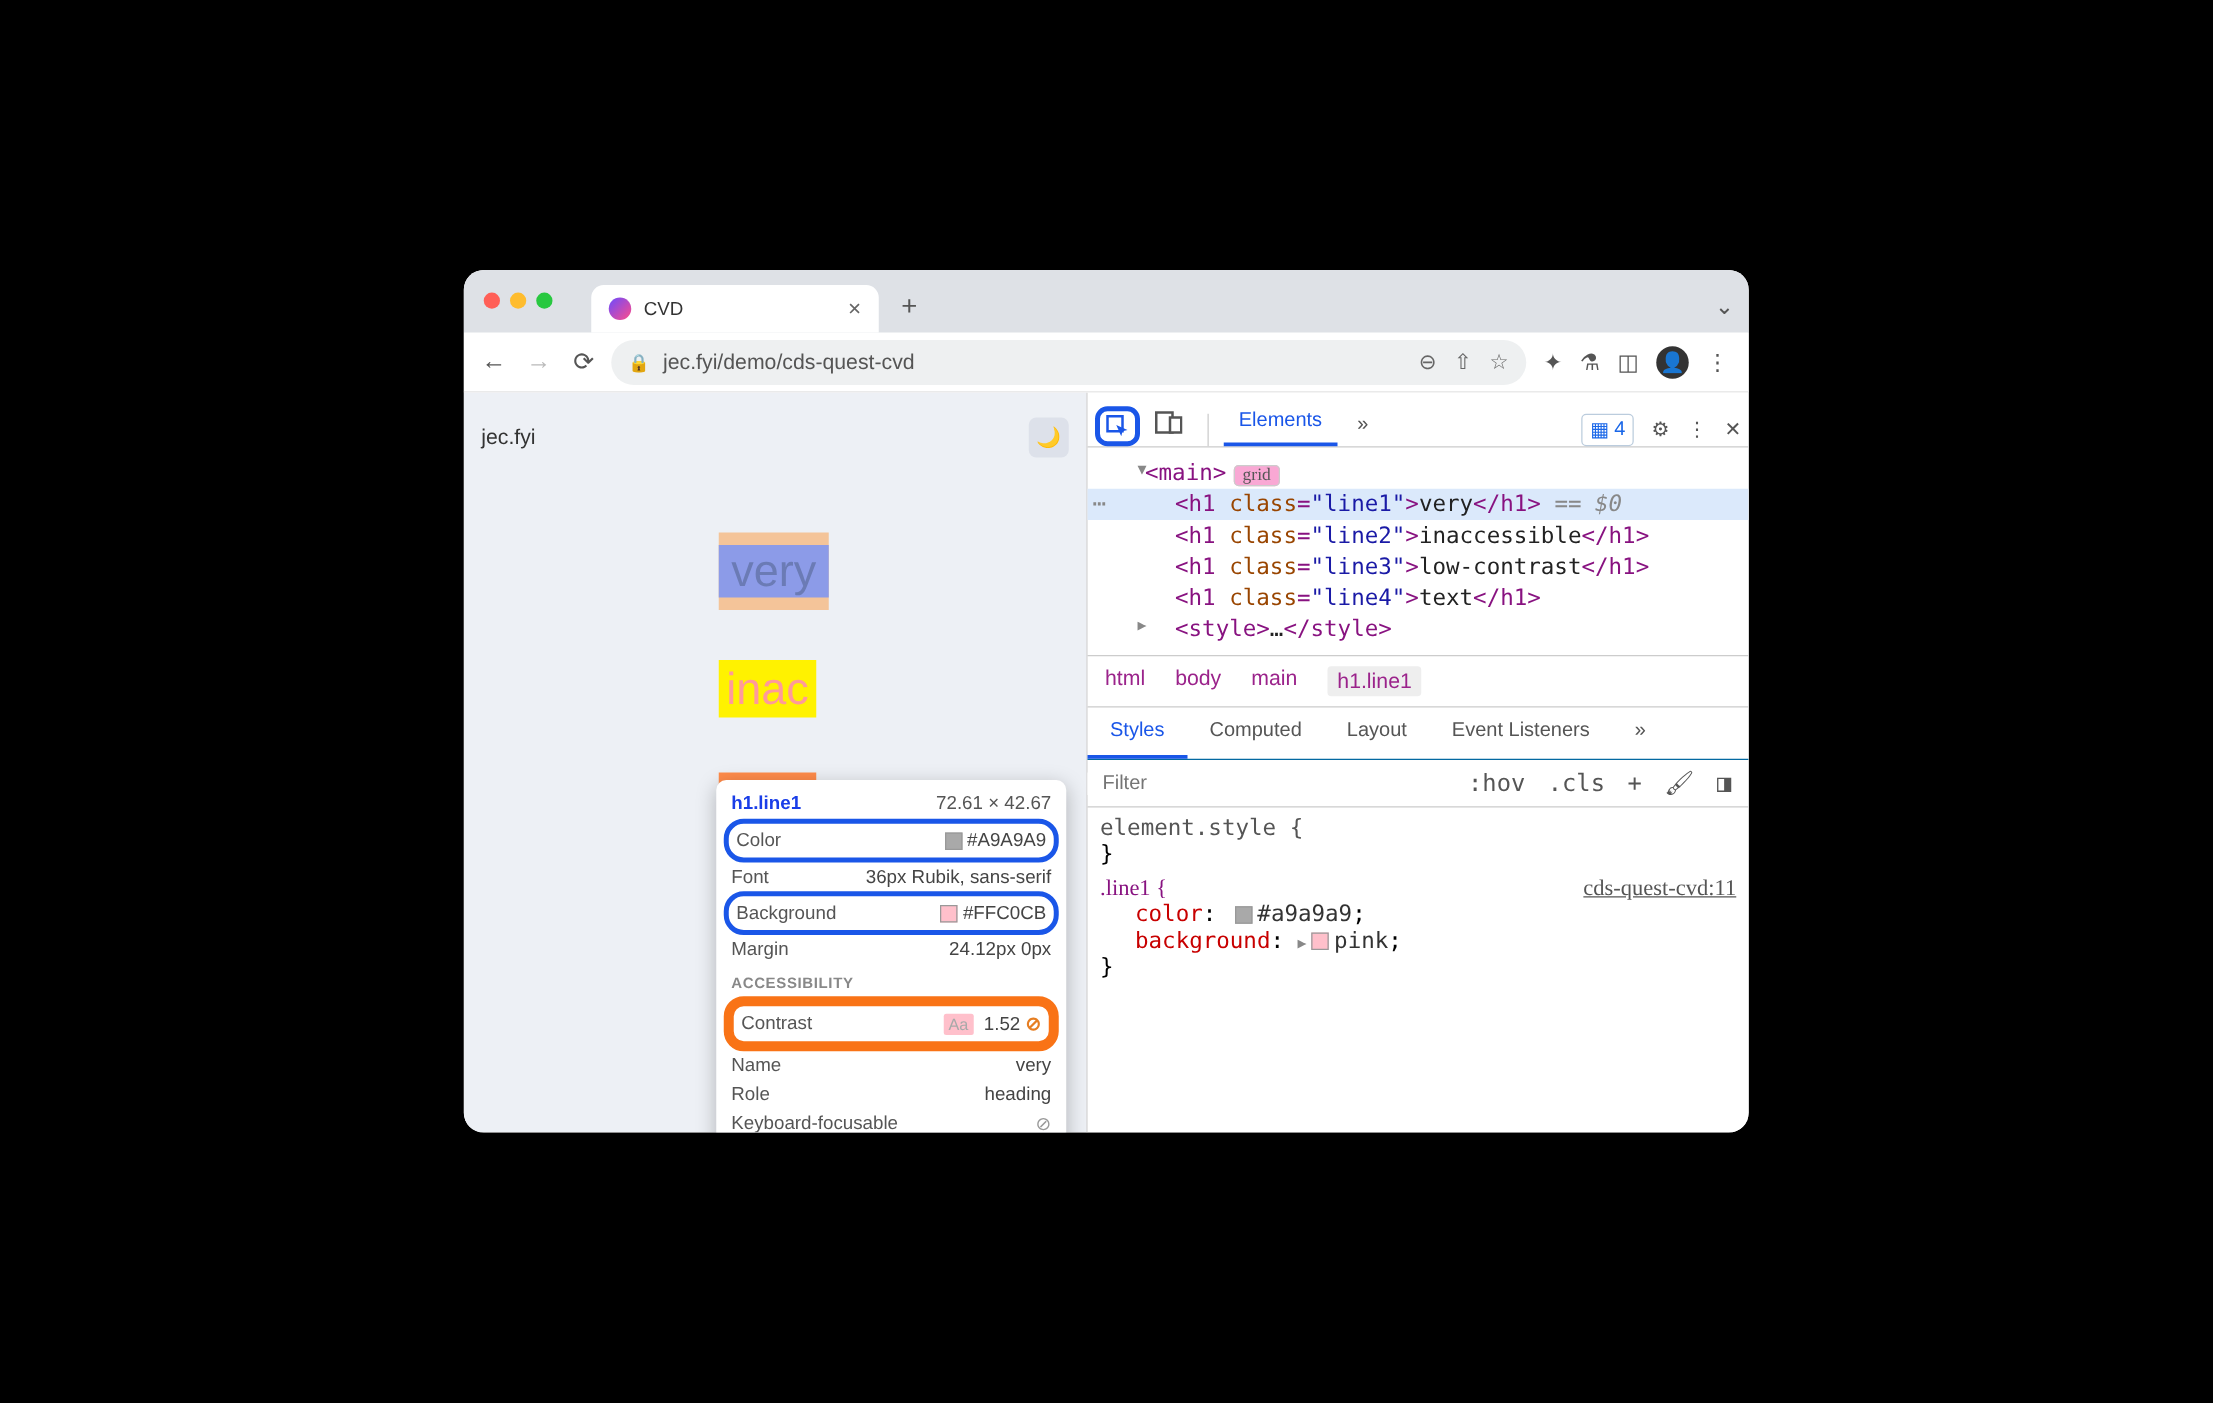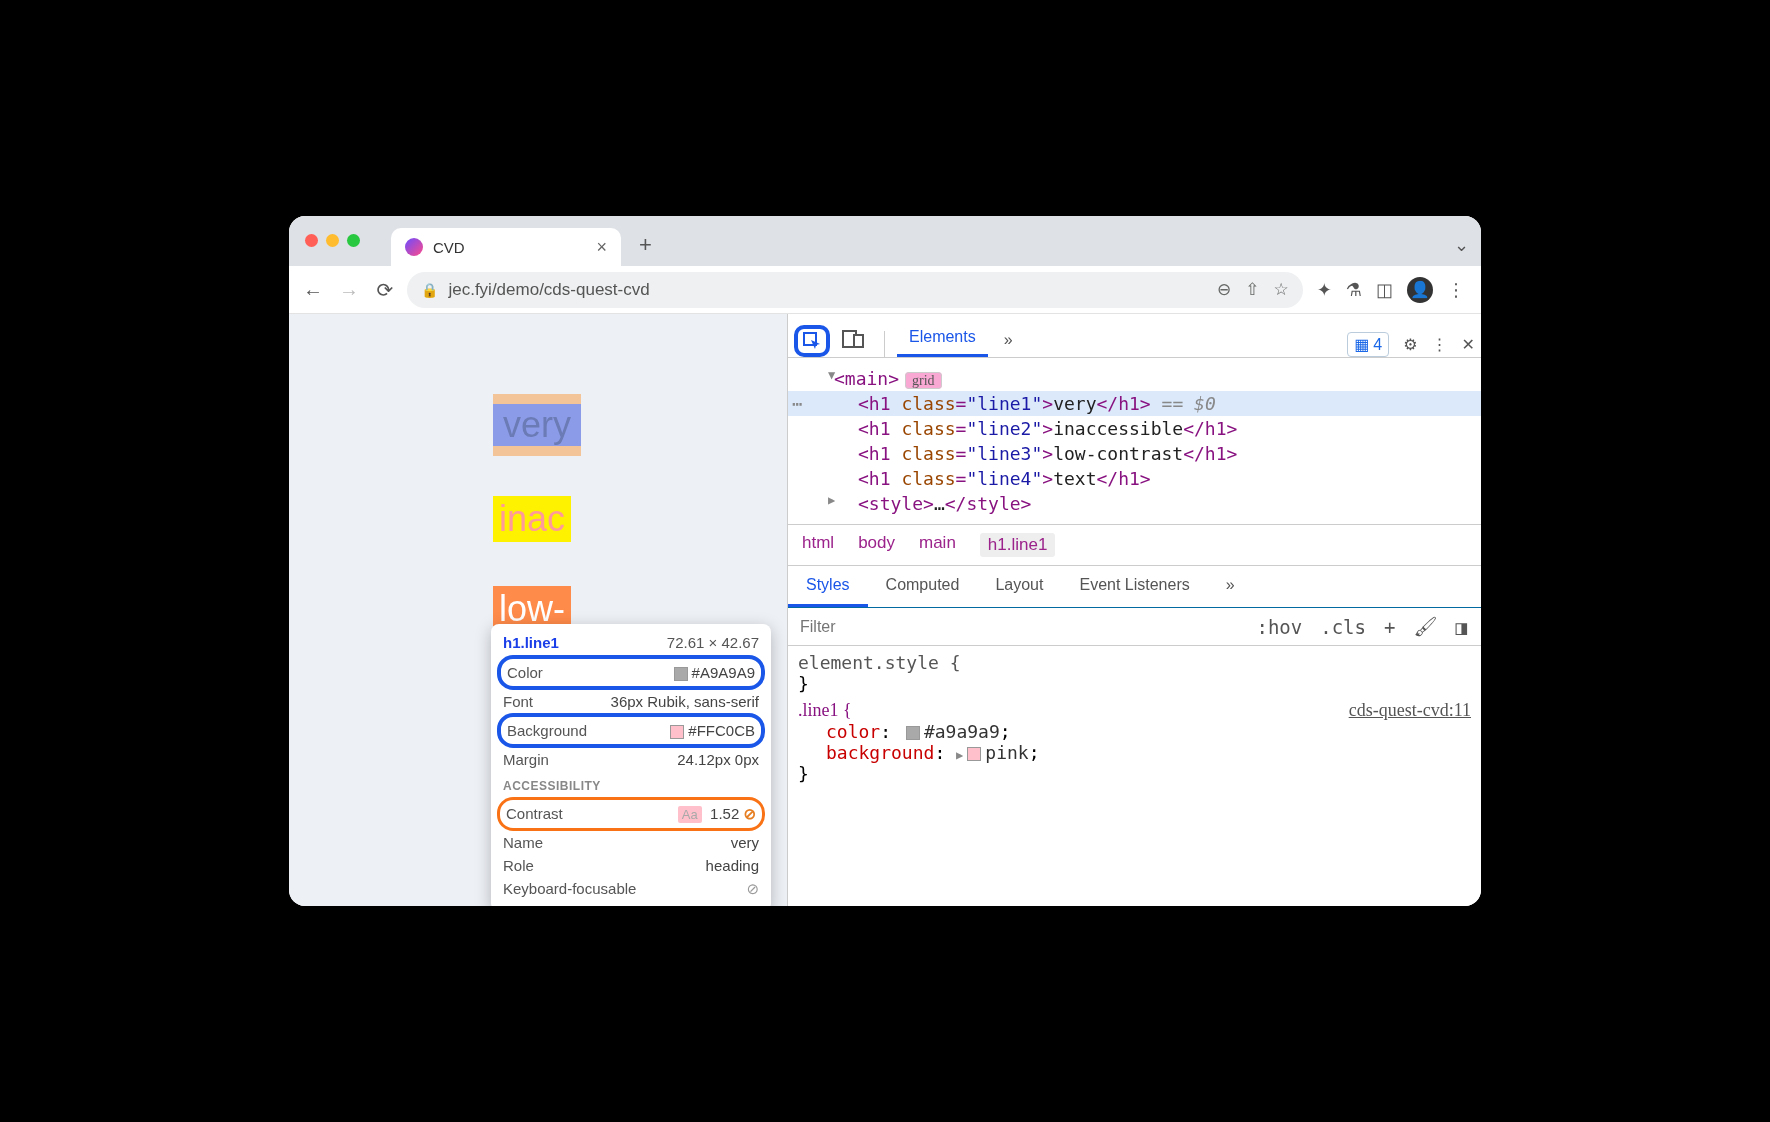--- a/index.html
+++ b/index.html
@@ -6,21 +6,21 @@
 body {
   background: #000;
   font-family: -apple-system, BlinkMacSystemFont, "Segoe UI", sans-serif;
   width: 1770px;
   height: 1122px;
   display: flex;
   align-items: center;
   justify-content: center;
 }
 .browser-window {
-  width: 1192px;
+  width: 1028px;
   height: 690px;
   background: #fff;
   border-radius: 16px;
   box-shadow: 0 20px 60px rgba(0,0,0,0.5);
   overflow: hidden;
   display: flex;
   flex-direction: column;
 }
 .titlebar {
   height: 50px;
@@ -120,21 +120,21 @@
   content:""; position:absolute; top:-8px; left:40px;
   border:8px solid transparent; border-bottom-color:#fff;
 }
 .tt-header { display:flex; justify-content:space-between; color:#1a3ee8; font-weight:600; margin-bottom:4px; }
 .tt-header .dims { color:#555; font-weight:400; }
 .tt-row { display:flex; justify-content:space-between; padding:3px 0; color:#555; }
 .tt-row .val { color:#444; }
 .swatch { display:inline-block; width:14px;height:14px;border:1px solid #999;vertical-align:middle;margin-right:4px; }
 .tt-section { font-size:12px; color:#888; font-weight:600; letter-spacing:0.5px; margin-top:8px; margin-bottom:4px; }
 .hl-blue { border:4px solid #1a56e8; border-radius:16px; margin:0 -6px; padding:2px 6px; }
-.hl-orange { border:3px solid #f97316; border-radius:16px; margin:0 -6px; padding:2px 6px;text-align:right; }
+.hl-orange { border:8px solid #f97316; border-radius:16px; margin:0 -6px; padding:2px 6px;text-align:right; }
 .aa-badge { background:#ffc0cb; color:#a9a9a9; font-size:13px; padding:1px 4px; border-radius:2px; }
 .warn-icon { color:#e67e22; font-weight:700; }
 .no-icon { color:#999; }
 
 .devtools { flex:1; background:#fff; border-left:1px solid #ccc; display:flex; flex-direction:column; font-size:16px; }
 .dt-tabs { display:flex; align-items:flex-end; height:44px; border-bottom:1px solid #ccc; padding:0 6px; gap:4px; }
 .dt-inspect { border:4px solid #1a56e8; border-radius:10px; padding:2px 4px; color:#1a56e8; display:flex; }
 .dt-tab { padding:8px 12px; color:#555; }
 .dt-tab.active { color:#1a56e8; border-bottom:3px solid #1a56e8; }
 .dt-right { margin-left:auto; display:flex; align-items:center; gap:14px; color:#555; }
@@ -209,20 +209,24 @@
       <span>⚗</span>
       <span>◫</span>
       <div class="avatar-icon">👤</div>
       <span>⋮</span>
     </div>
   </div>
 
   <div class="content-area">
 
     <div class="page-area">
+      <div class="page-header">
+        <div class="page-title">jec.fyi</div>
+        <div class="dark-toggle">🌙</div>
+      </div>
       <div class="demo-box">
         <div class="line1-wrap">
           <span class="line1-highlight"><span class="line1-text">very</span></span>
         </div>
         <div style="height:40px"></div>
         <div><span class="demo-line line2">inac</span></div>
         <div style="height:38px"></div>
         <div><span class="demo-line line3">low-</span></div>
       </div>
 

